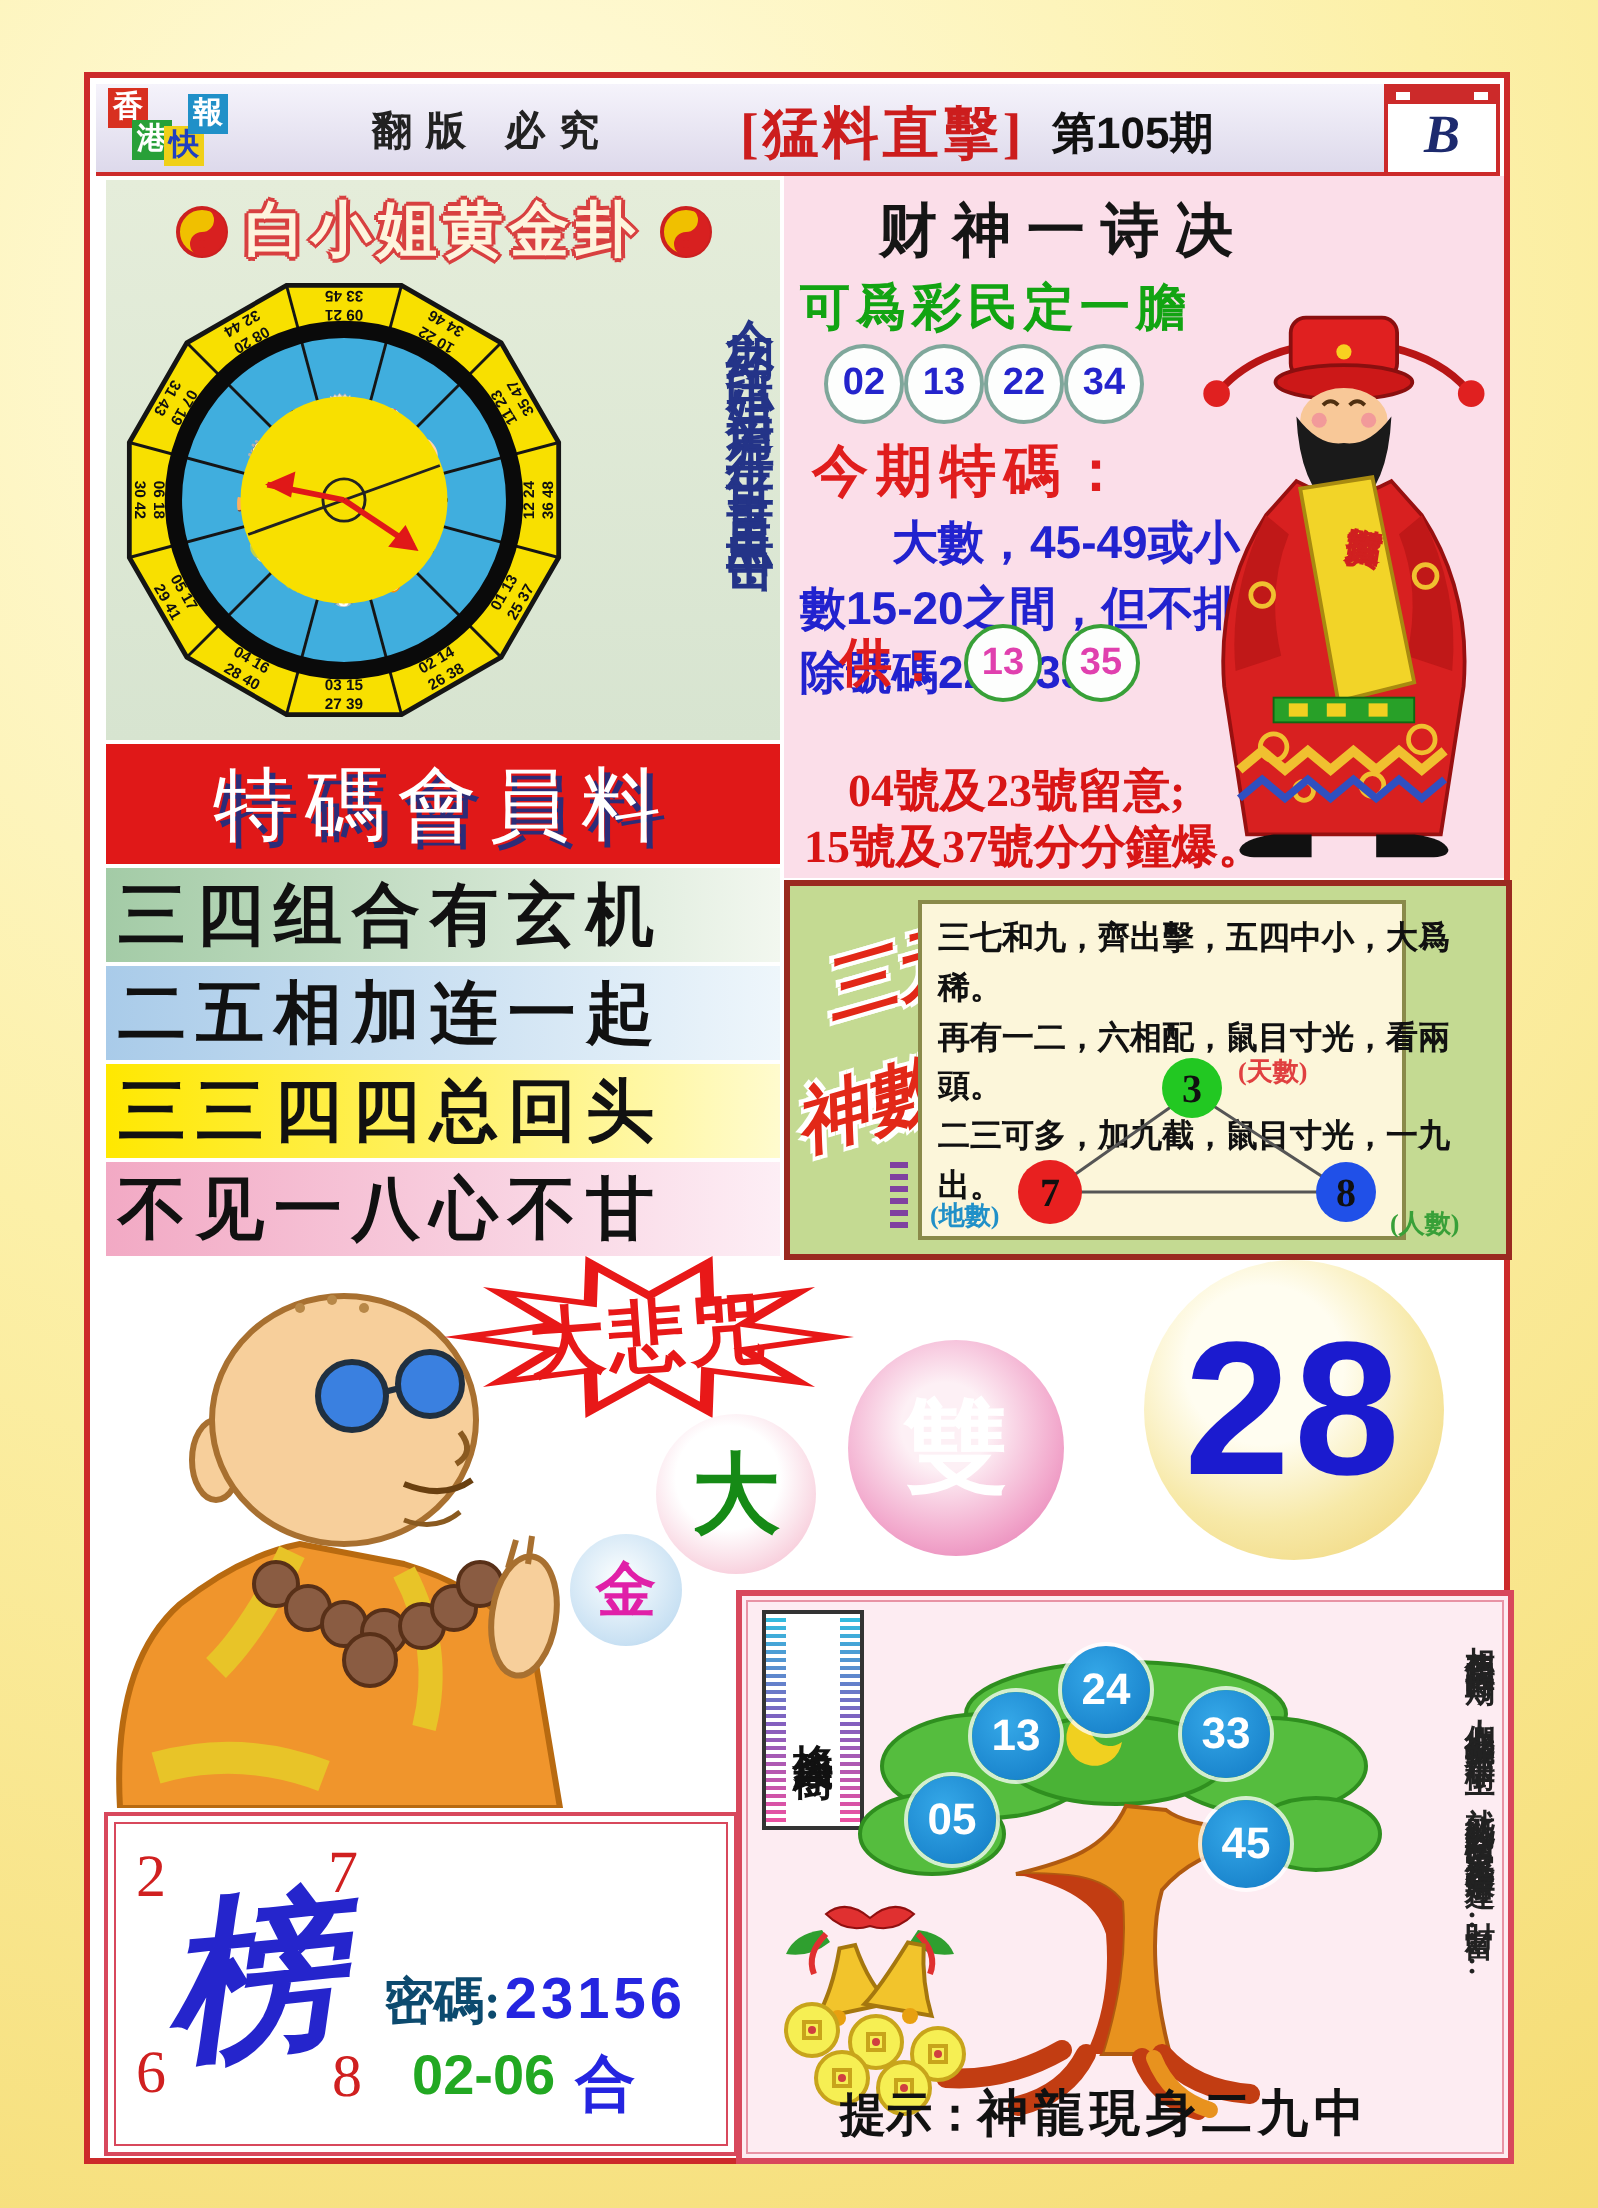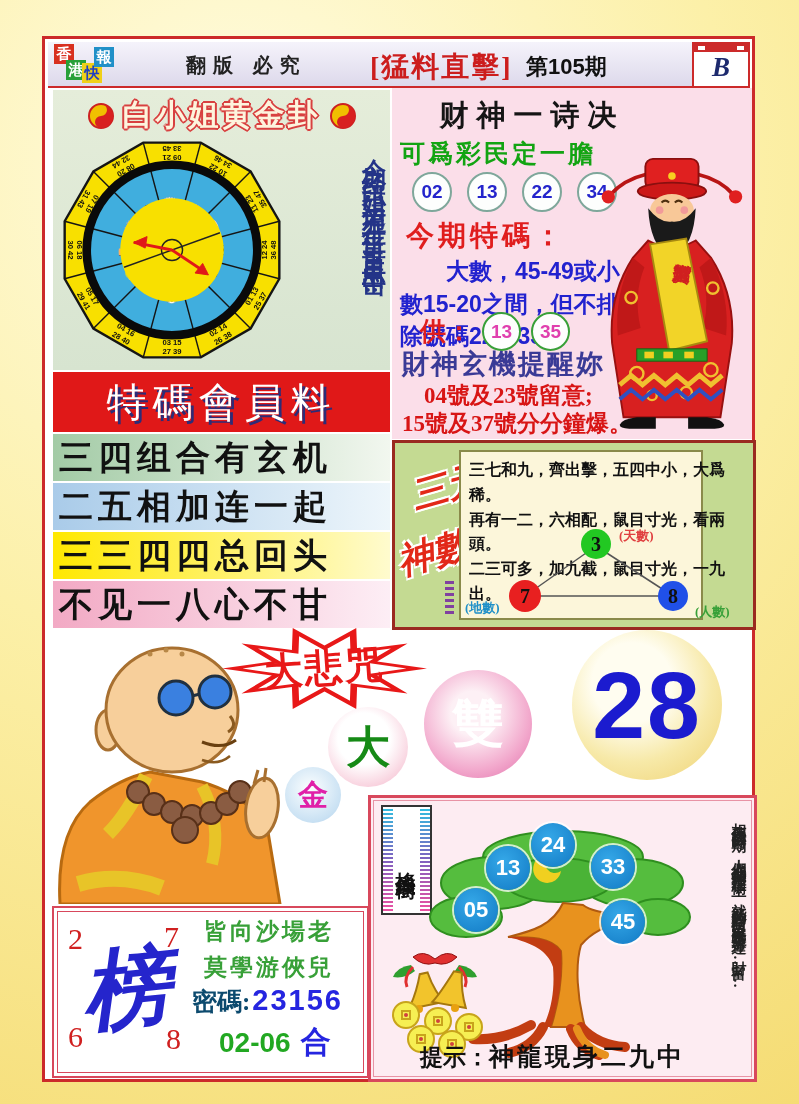--- a/index.html
+++ b/index.html
@@ -47,21 +47,21 @@
     font-size:34px;font-weight:600;color:#111;letter-spacing:5px;font-family:"Liberation Serif",serif;}
   .trow.r0{top:434px;background:linear-gradient(90deg,#a3cba6,#f2f7ef);}
   .trow.r1{top:483px;background:linear-gradient(90deg,#a9cbe9,#eef6fb);}
   .trow.r2{top:532px;background:linear-gradient(90deg,#ffe800,#fffbce);}
   .trow.r3{top:581px;background:linear-gradient(90deg,#f2a9c4,#fdeef5);}
 
   
   .wealth{left:392px;top:88px;width:360px;height:351px;background:#fbdee9;}
   .w-title{left:15px;top:8px;width:250px;text-align:center;font-size:29px;font-weight:bold;color:#151515;letter-spacing:8px;font-family:Liberation Sans, sans-serif;}
   .w-sub{left:8px;top:49px;font-size:25px;font-weight:bold;color:#12a412;letter-spacing:3px;}
-  .w-nums{left:20px;top:84px;display:flex;gap:15px;}
+  .w-nums{left:20px;top:84px;display:flex;gap:0;}
   .ncirc{width:36px;height:36px;border-radius:50%;border:2px solid #7fa79b;background:#fdfefd;display:flex;align-items:center;justify-content:center;
     font-size:19px;font-weight:bold;color:#2424cc;}
   .w-special{left:14px;top:129px;font-size:28px;font-weight:bold;color:#e01d1d;letter-spacing:4px;font-family:"Liberation Serif",serif;}
   .w-para{left:8px;top:167px;width:228px;font-size:23px;font-weight:bold;color:#2222cf;line-height:1.42;text-indent:2em;}
   .w-gong{left:28px;top:224px;display:flex;align-items:center;gap:10px;}
   .gong-label{font-size:26px;font-weight:bold;color:#e01d1d;font-family:"Liberation Serif",serif;}
   .gcirc{width:35px;height:35px;border-radius:50%;border:2px solid #38a038;background:#fdfefd;display:flex;align-items:center;justify-content:center;
     font-size:19px;font-weight:bold;color:#e040ae;}
   .w-remind{left:10px;top:258px;font-size:27px;font-weight:bold;color:#3a3a96;letter-spacing:2px;}
   .w-r1{left:32px;top:292px;font-size:23px;font-weight:bold;color:#d81515;font-family:"Liberation Serif",serif;}
@@ -102,21 +102,21 @@
   
   .bang{left:52px;top:906px;width:313px;height:168px;background:#fff;border:2px solid #d8485c;}
   .bang-in{left:3px;top:3px;right:3px;bottom:3px;border:1px solid #d8485c;}
   .bcorn{font-size:30px;color:#d02020;font-family:"Liberation Serif",serif;}
   .b-tl{left:14px;top:14px;} .b-tr{left:110px;top:12px;} .b-bl{left:14px;top:112px;} .b-br{left:112px;top:114px;}
   .bang-char{left:28px;top:22px;font-size:88px;font-weight:bold;font-style:italic;color:#2525cc;transform:rotate(-6deg);font-family:"Liberation Serif",serif;}
   .bang-poem{left:150px;top:6px;width:158px;font-size:23px;font-weight:bold;color:#38a038;line-height:1.55;letter-spacing:3px;font-family:"Liberation Serif",serif;}
   .bang-pass{left:138px;top:76px;display:flex;align-items:baseline;gap:2px;}
   .pass-label{font-size:25px;font-weight:bold;color:#0c4a6e;font-family:Liberation Serif, serif;}
   .pass-value{font-size:29px;font-weight:bold;color:#2525e0;letter-spacing:2px;}
-  .bang-range{left:152px;top:114px;display:flex;align-items:center;gap:10px;margin-left:13px;}
+  .bang-range{left:152px;top:114px;display:flex;align-items:flex-start;gap:10px;}
   .range-text{font-size:28px;font-weight:bold;color:#22a822;}
   .he-char{font-size:30px;font-weight:bold;color:#2525e0;font-family:"Liberation Serif",serif;}
 
   
   .treebox{left:368px;top:795px;width:389px;height:287px;background:#fdecf2;border:3px solid #d8485c;box-sizing:border-box;}
   .tree-in{left:2px;top:2px;right:2px;bottom:2px;border:1px solid #e893a5;}
   .tlabel{left:10px;top:7px;width:47px;height:106px;border:2px solid #333;background:#fff;display:flex;}
   .tstripe{width:10px;height:100%;background:repeating-linear-gradient(#fff 0 2px,transparent 2px 4px),linear-gradient(#30c0e0,#8060c0,#f050a0);}
   .tlabel-text{flex:1;writing-mode:vertical-rl;text-align:center;font-size:20px;font-weight:bold;color:#111;font-family:"Liberation Serif",serif;letter-spacing:4px;padding-top:4px;}
   .treesvg{left:10px;top:27px;}
@@ -329,21 +329,20 @@
     <div class="ncirc">22</div>
     <div class="ncirc">34</div>
   </div>
   <div class="abs w-special">今期特碼：</div>
   <div class="abs w-para">大數，45-49或小數15-20之間，但不排除號碼22、33。</div>
   <div class="abs w-gong">
     <span class="gong-label">供：</span>
     <div class="gcirc">13</div>
     <div class="gcirc">35</div>
   </div>
-  <div class="abs w-remind">財神玄機提醒妳</div>
   <div class="abs w-r1">04號及23號留意;</div>
   <div class="abs w-r2">15號及37號分分鐘爆。</div>
 
   <svg class="abs god" width="152" height="285" viewBox="0 0 160 285">
     <path d="M55,22 Q30,28 16,44" stroke="#b81515" stroke-width="4" fill="none"></path>
       <circle cx="14" cy="46" r="7" fill="#e02020"></circle>
     <path d="M107,22 Q132,28 146,44" stroke="#b81515" stroke-width="4" fill="none"></path>
       <circle cx="148" cy="46" r="7" fill="#e02020"></circle>
     <rect x="53" y="6" width="56" height="32" rx="8" fill="#e02020" stroke="#8a0f0f" stroke-width="2"></rect>
     <ellipse cx="81" cy="40" rx="36" ry="9" fill="#cc1818" stroke="#8a0f0f" stroke-width="2"></ellipse>
@@ -446,24 +445,20 @@
 <div class="abs circ c-shuang">雙</div>
 <div class="abs circ c-28">28</div>
 
 <div class="abs bang">
   <div class="abs bang-in"></div>
   <div class="abs bcorn b-tl">2</div>
   <div class="abs bcorn b-tr">7</div>
   <div class="abs bcorn b-bl">6</div>
   <div class="abs bcorn b-br">8</div>
   <div class="abs bang-char">榜</div>
-  <div class="abs bang-poem">
-    <div>皆向沙場老</div>
-    <div>莫學游俠兒</div>
-  </div>
   <div class="abs bang-pass">
     <span class="pass-label">密碼:</span>
     <span class="pass-value">23156</span>
   </div>
   <div class="abs bang-range">
     <span class="range-text">02-06</span>
     <span class="he-char">合</span>
   </div>
 </div>
 

